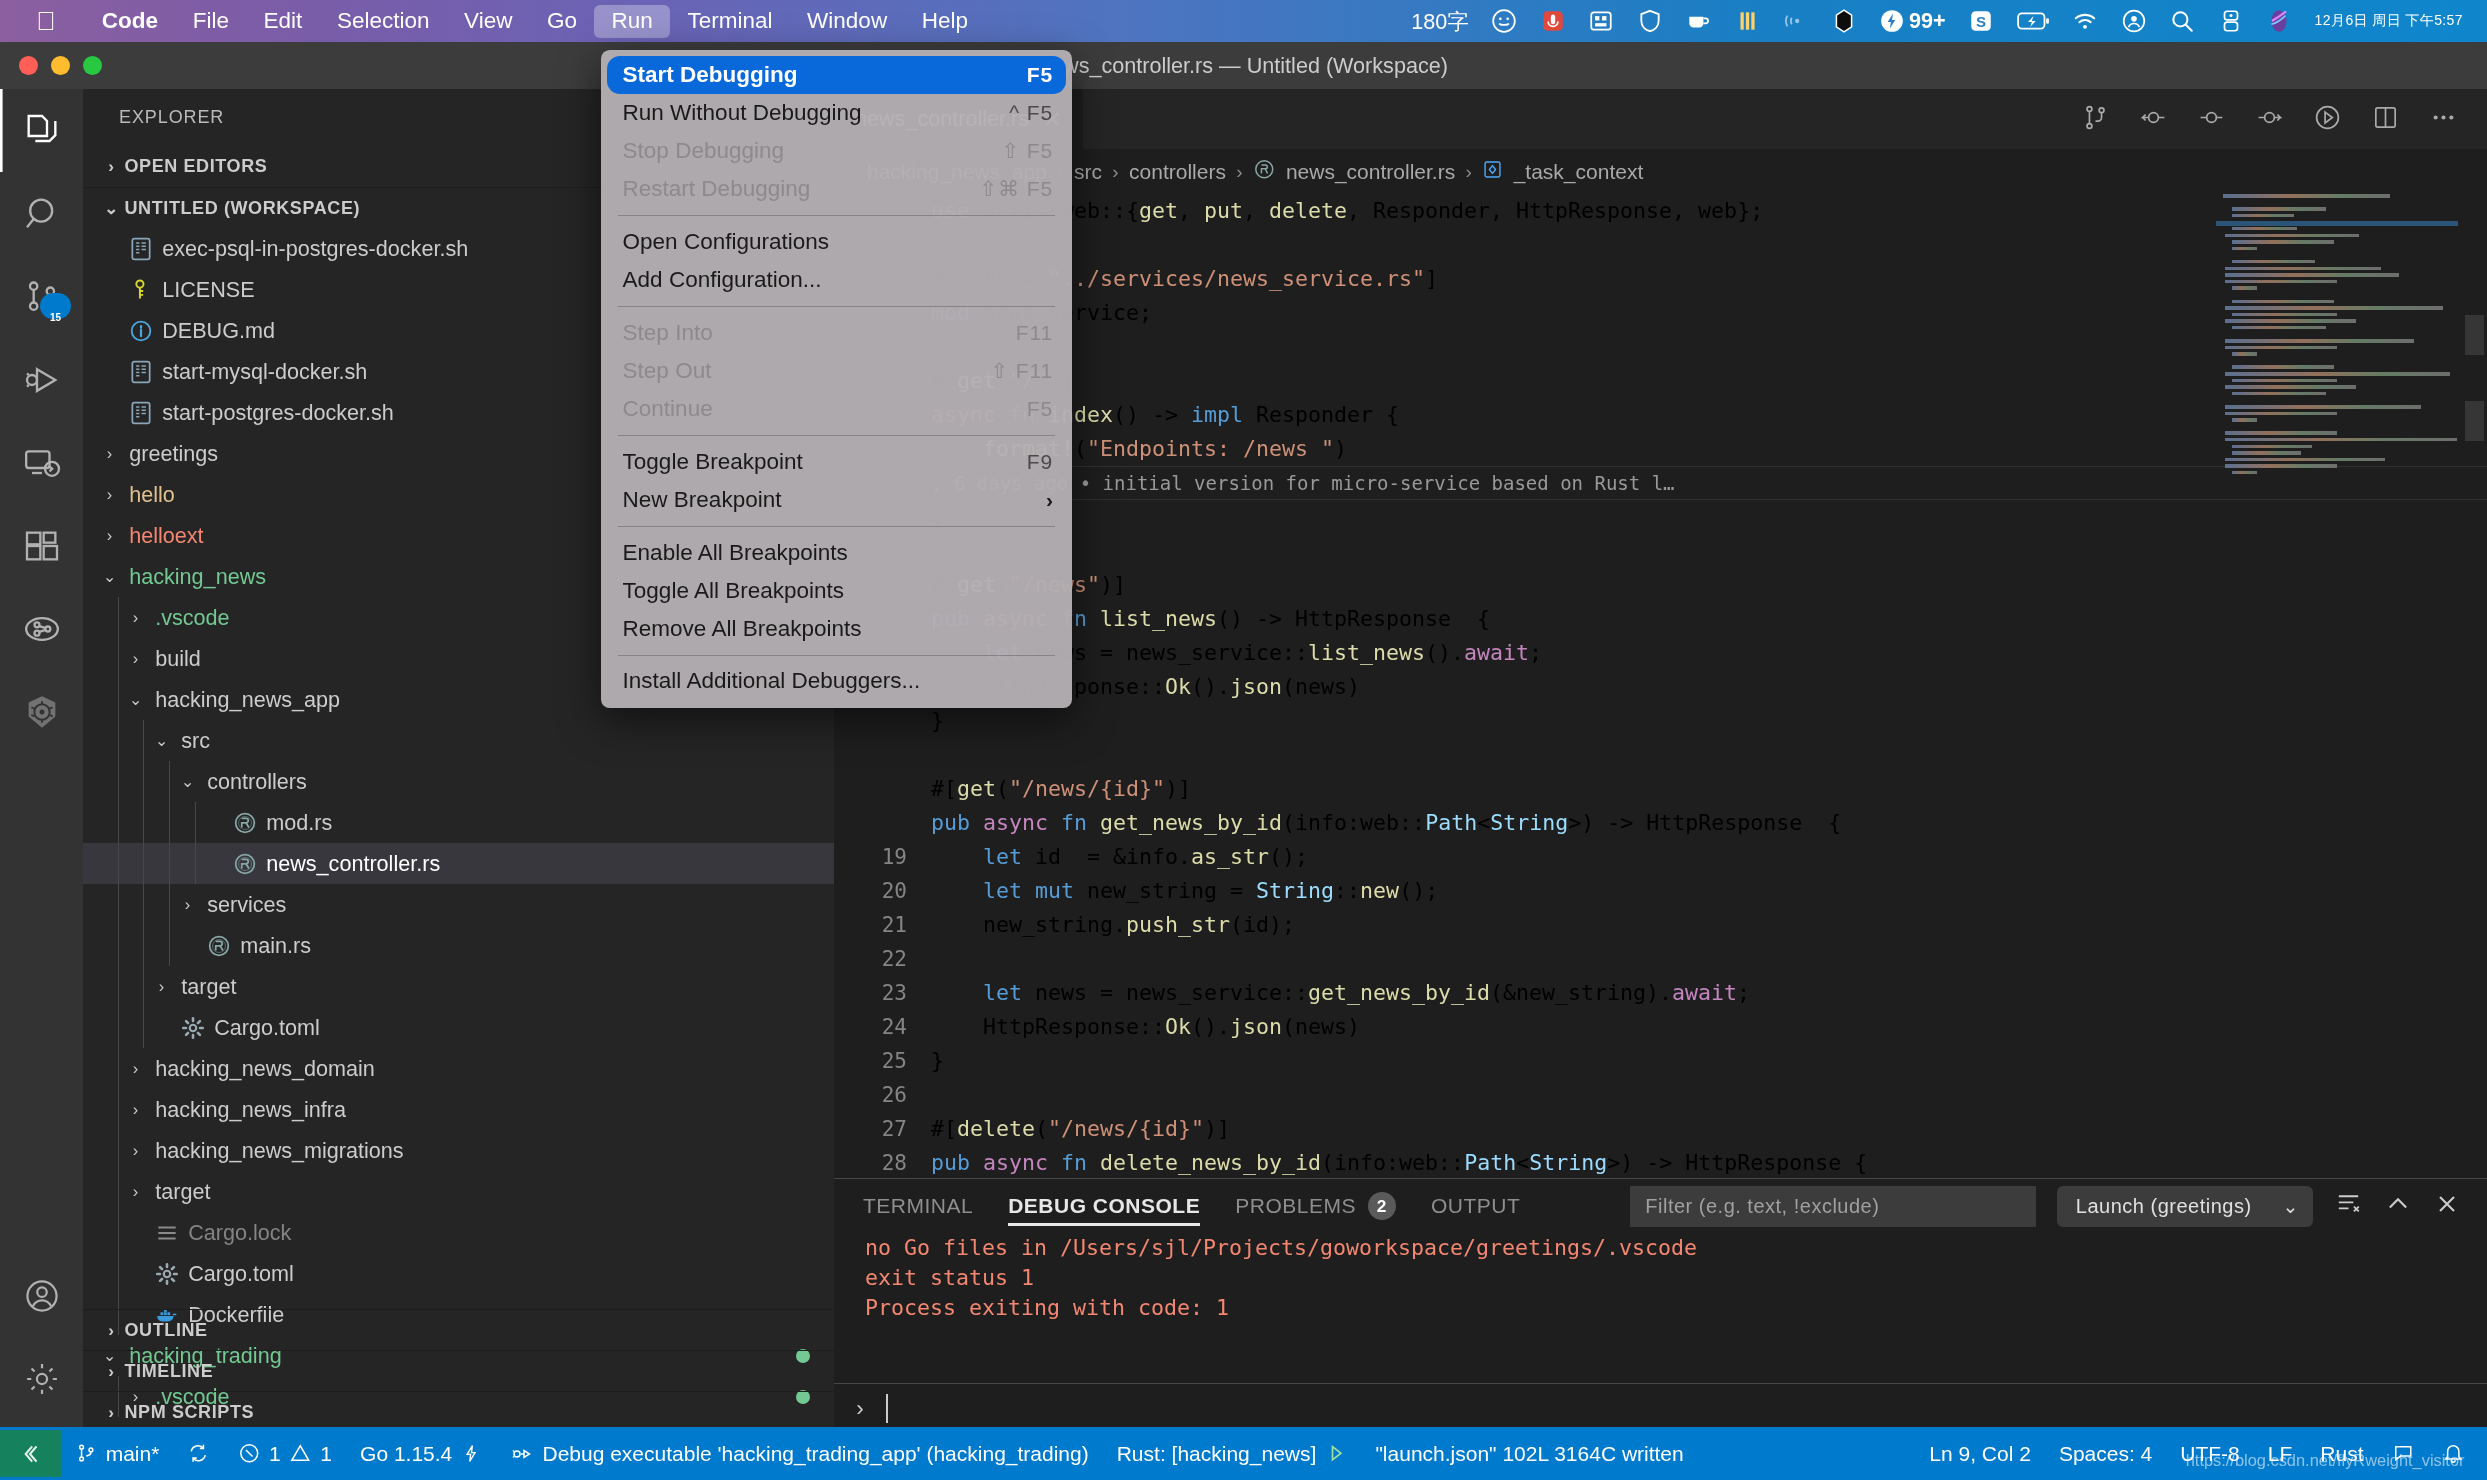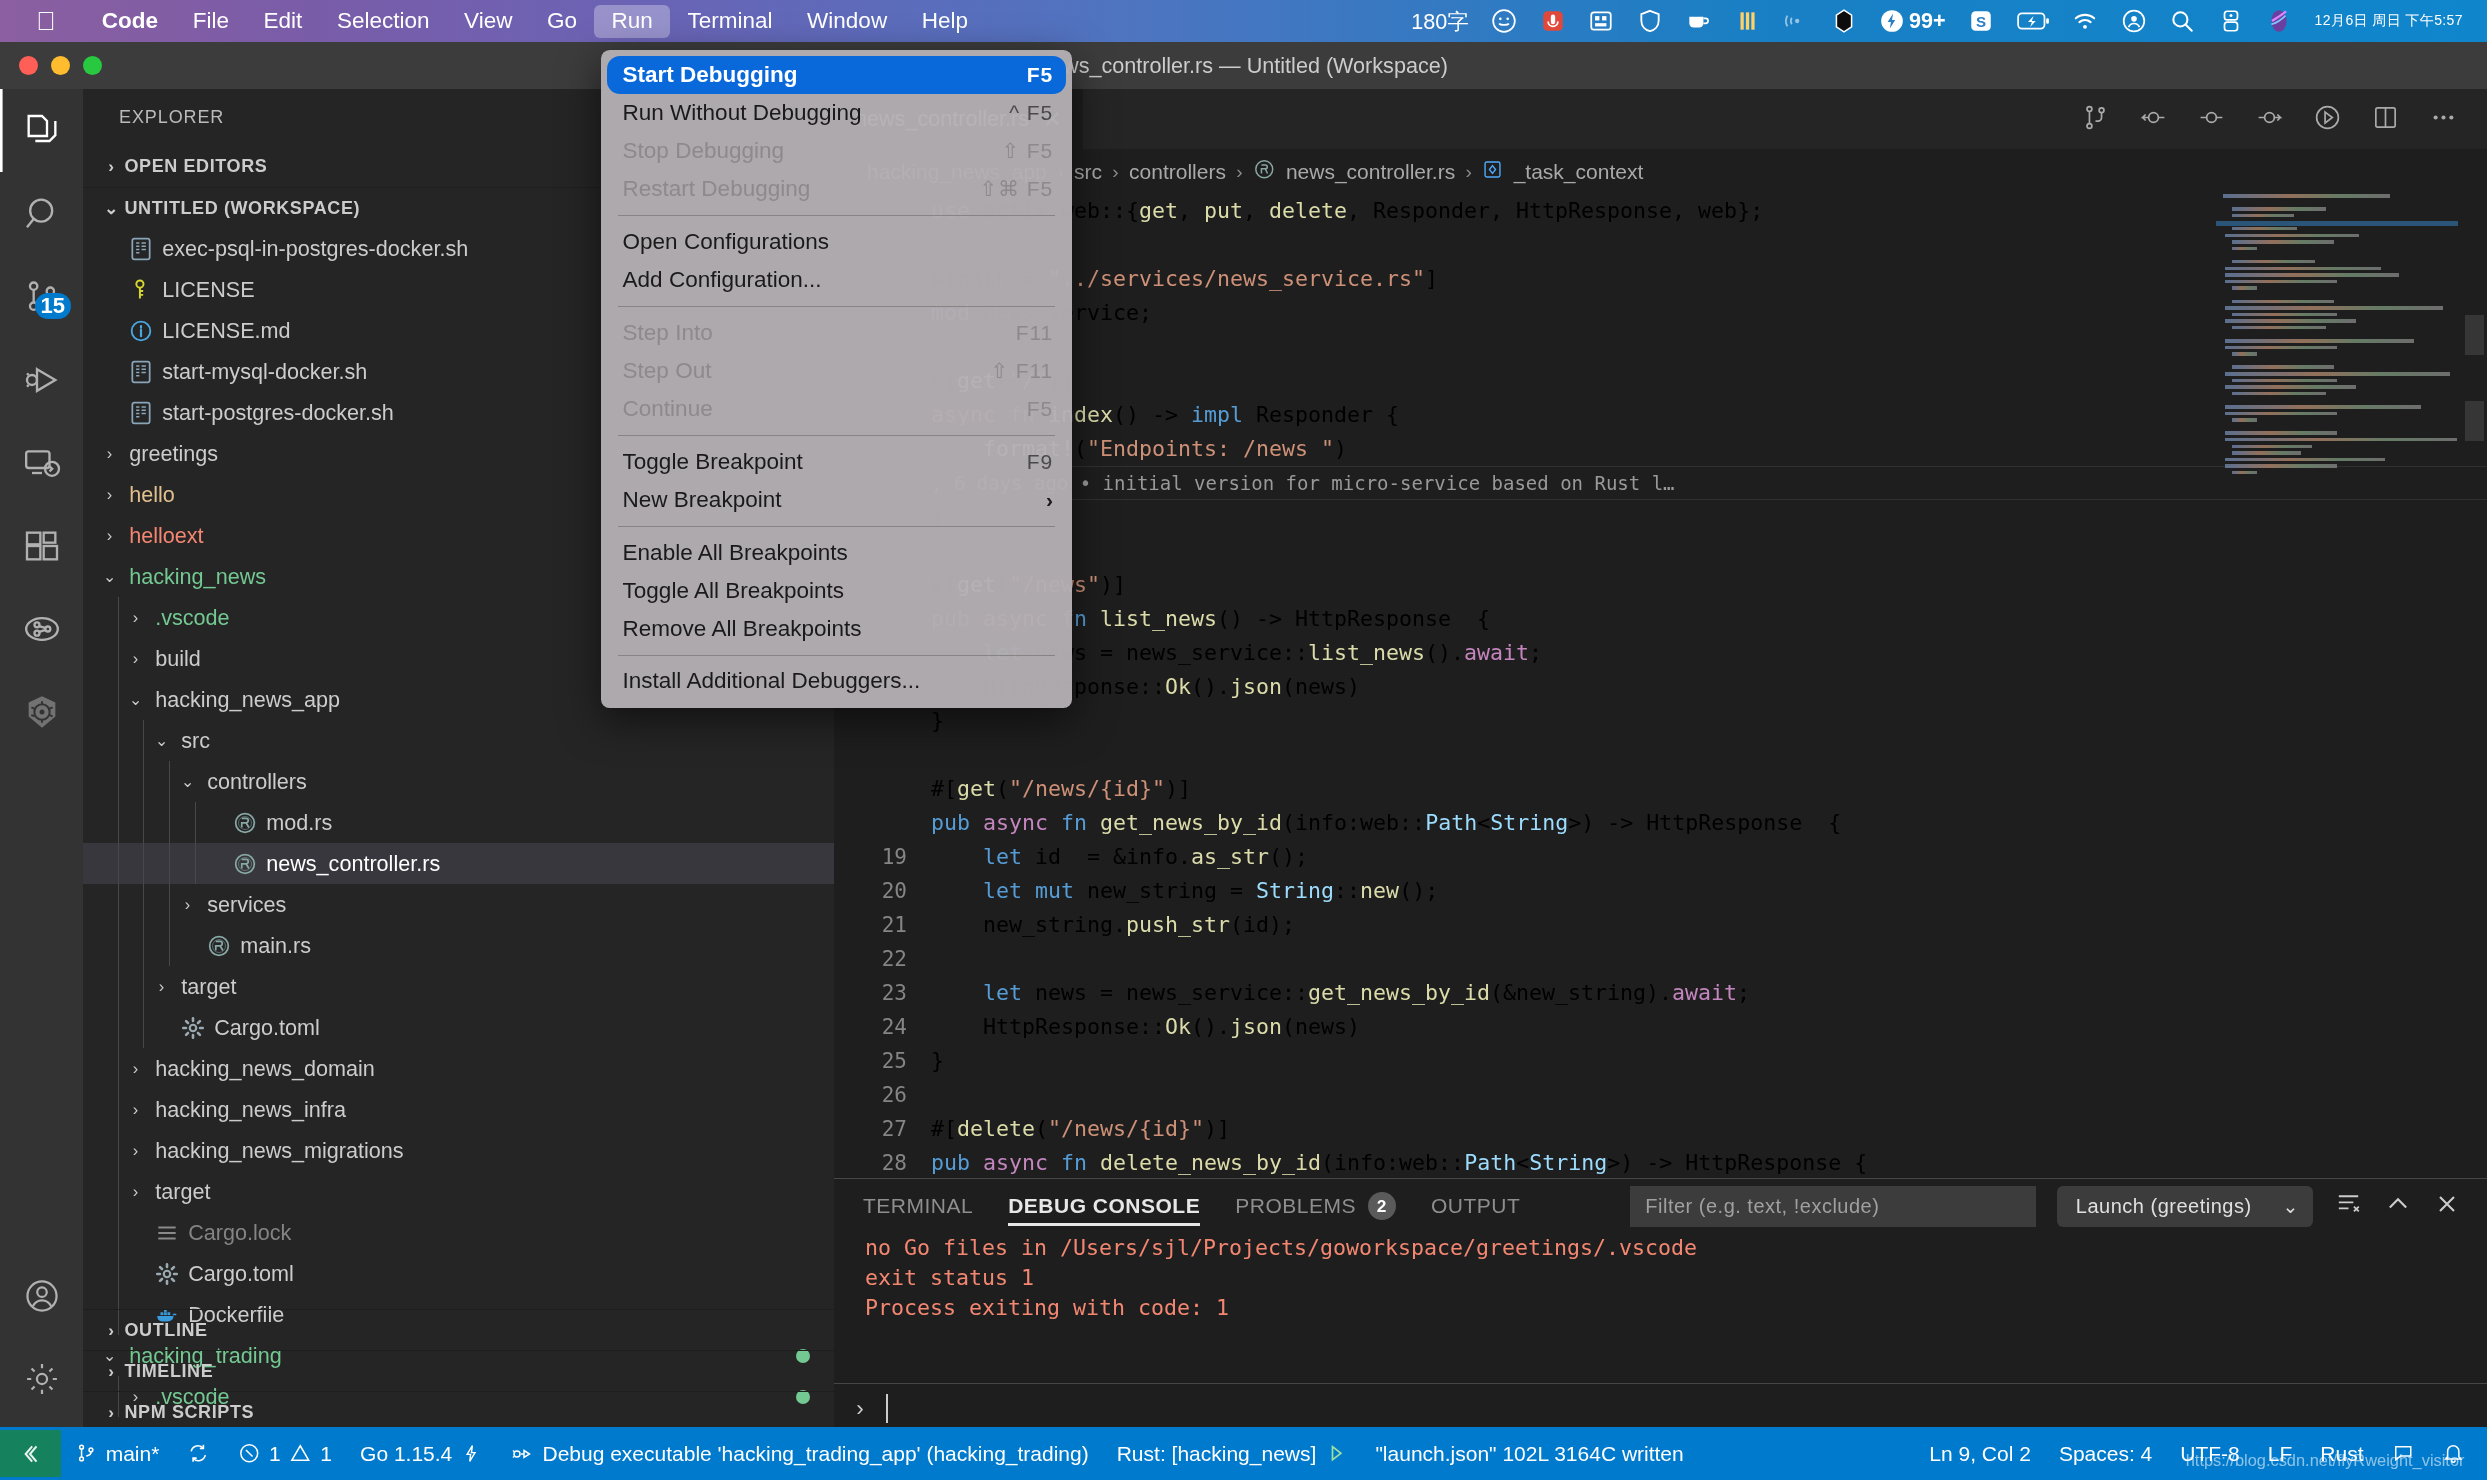--- a/index.html
+++ b/index.html
@@ -30,22 +30,22 @@
 
   
   #activitybar { position:absolute; left:0; top:47px; width:83px; height:1343px;
     background:#333333; display:flex; flex-direction:column; align-items:center; }
   .ab-item { width:83px; height:83px; display:flex; align-items:center; justify-content:center;
     position:relative; }
   .ab-item.sel { box-shadow:inset 2.6px 0 0 #ffffff; }
   .ab-item svg { opacity:.62; }
   .ab-item.sel svg { opacity:1; }
   .ab-badge { position:absolute; right:12px; bottom:19px; background:#007acc; color:#fff;
-    font-size:22px; border-radius:14px; min-width:31px; height:26px; line-height:26px;
-    text-align:center; padding:0 6px; font-weight:600; }
+    font-size:10px; border-radius:14px; min-width:31px; height:26px; line-height:26px;
+    text-align:center; padding:12px 6px; font-weight:600; }
   #activitybar .spacer { flex:1; }
 
   
   #sidebar { position:absolute; left:83px; top:47px; width:751px; height:1343px;
     background:#252526; color:#cccccc; font-size:21.6px; }
   .sb-title { height:57px; display:flex; align-items:center; padding-left:36px;
     font-size:18px; letter-spacing:0.9px; color:#bbbbbb; }
   .sec-head { height:41px; display:flex; align-items:center; font-size:18px; font-weight:bold;
     letter-spacing:0.6px; padding-left:15.5px; color:#cccccc; }
   .sec-head .chev { width:26px; display:inline-block; text-align:center; font-size:17.3px; }
@@ -386,21 +386,21 @@
           <span class="nm" style="color: rgb(204, 204, 204);">LICENSE</span>
         </div>
         <div class="row" style="padding-left: 12px;">
           <span class="chev"></span>
           <span class="ico">
             <svg width="26" height="26" viewBox="0 0 24 24">
               <circle cx="12" cy="12" r="8.6" fill="none" stroke="#4aa8e0" stroke-width="1.7"></circle>
               <path d="M12 10.8v6M12 7.4v1.3" stroke="#4aa8e0" stroke-width="2" stroke-linecap="round"></path>
             </svg>
           </span>
-          <span class="nm" style="color: rgb(204, 204, 204);">LICENSE.md</span>
+          <span class="nm" style="color: rgb(204, 204, 204);">DEBUG.md</span>
         </div>
         <div class="row" style="padding-left: 12px;">
           <span class="chev"></span>
           <span class="ico">
             <svg width="26" height="26" viewBox="0 0 24 24">
               <rect x="4" y="2.5" width="16" height="19" rx="2" fill="none" stroke="#8aa6b8" stroke-width="1.6"></rect>
               <path d="M7.5 6.5h3M7.5 9.5h3M7.5 12.5h3M7.5 15.5h3M12.5 6.5h4M12.5 9.5h4M12.5 12.5h4" stroke="#8aa6b8" stroke-width="1.4"></path>
             </svg>
           </span>
           <span class="nm" style="color: rgb(204, 204, 204);">start-mysql-docker.sh</span>

